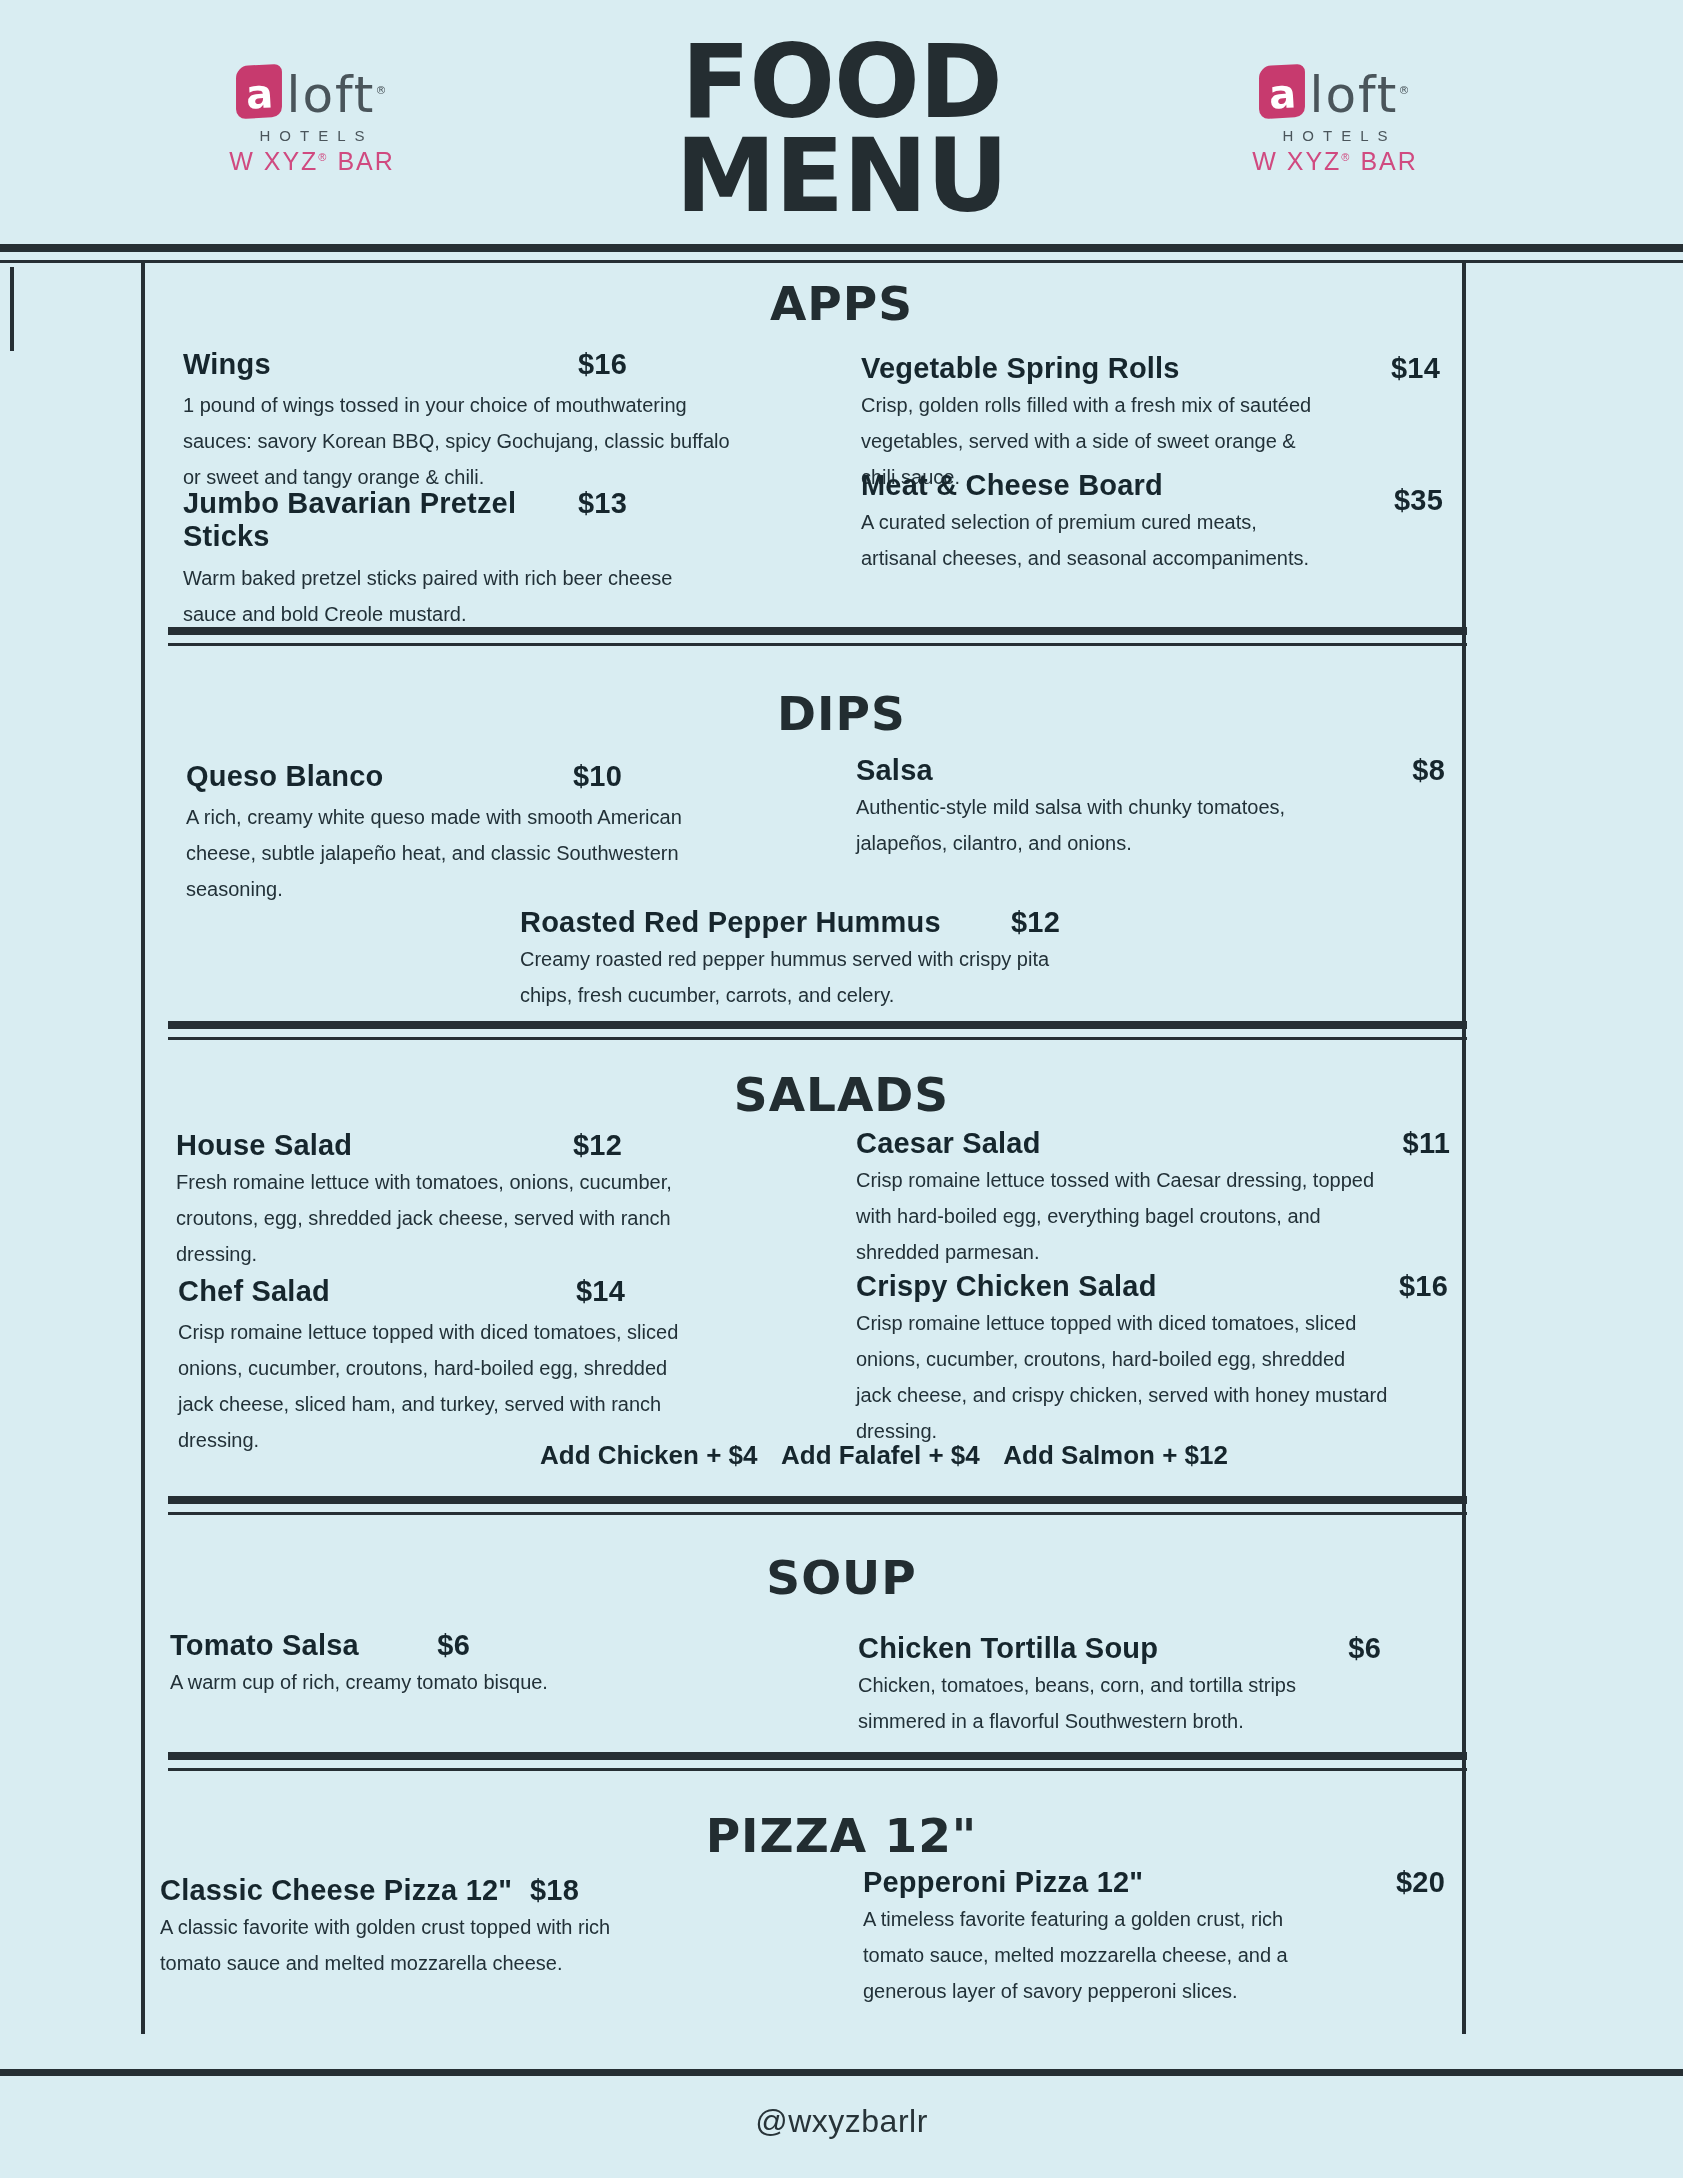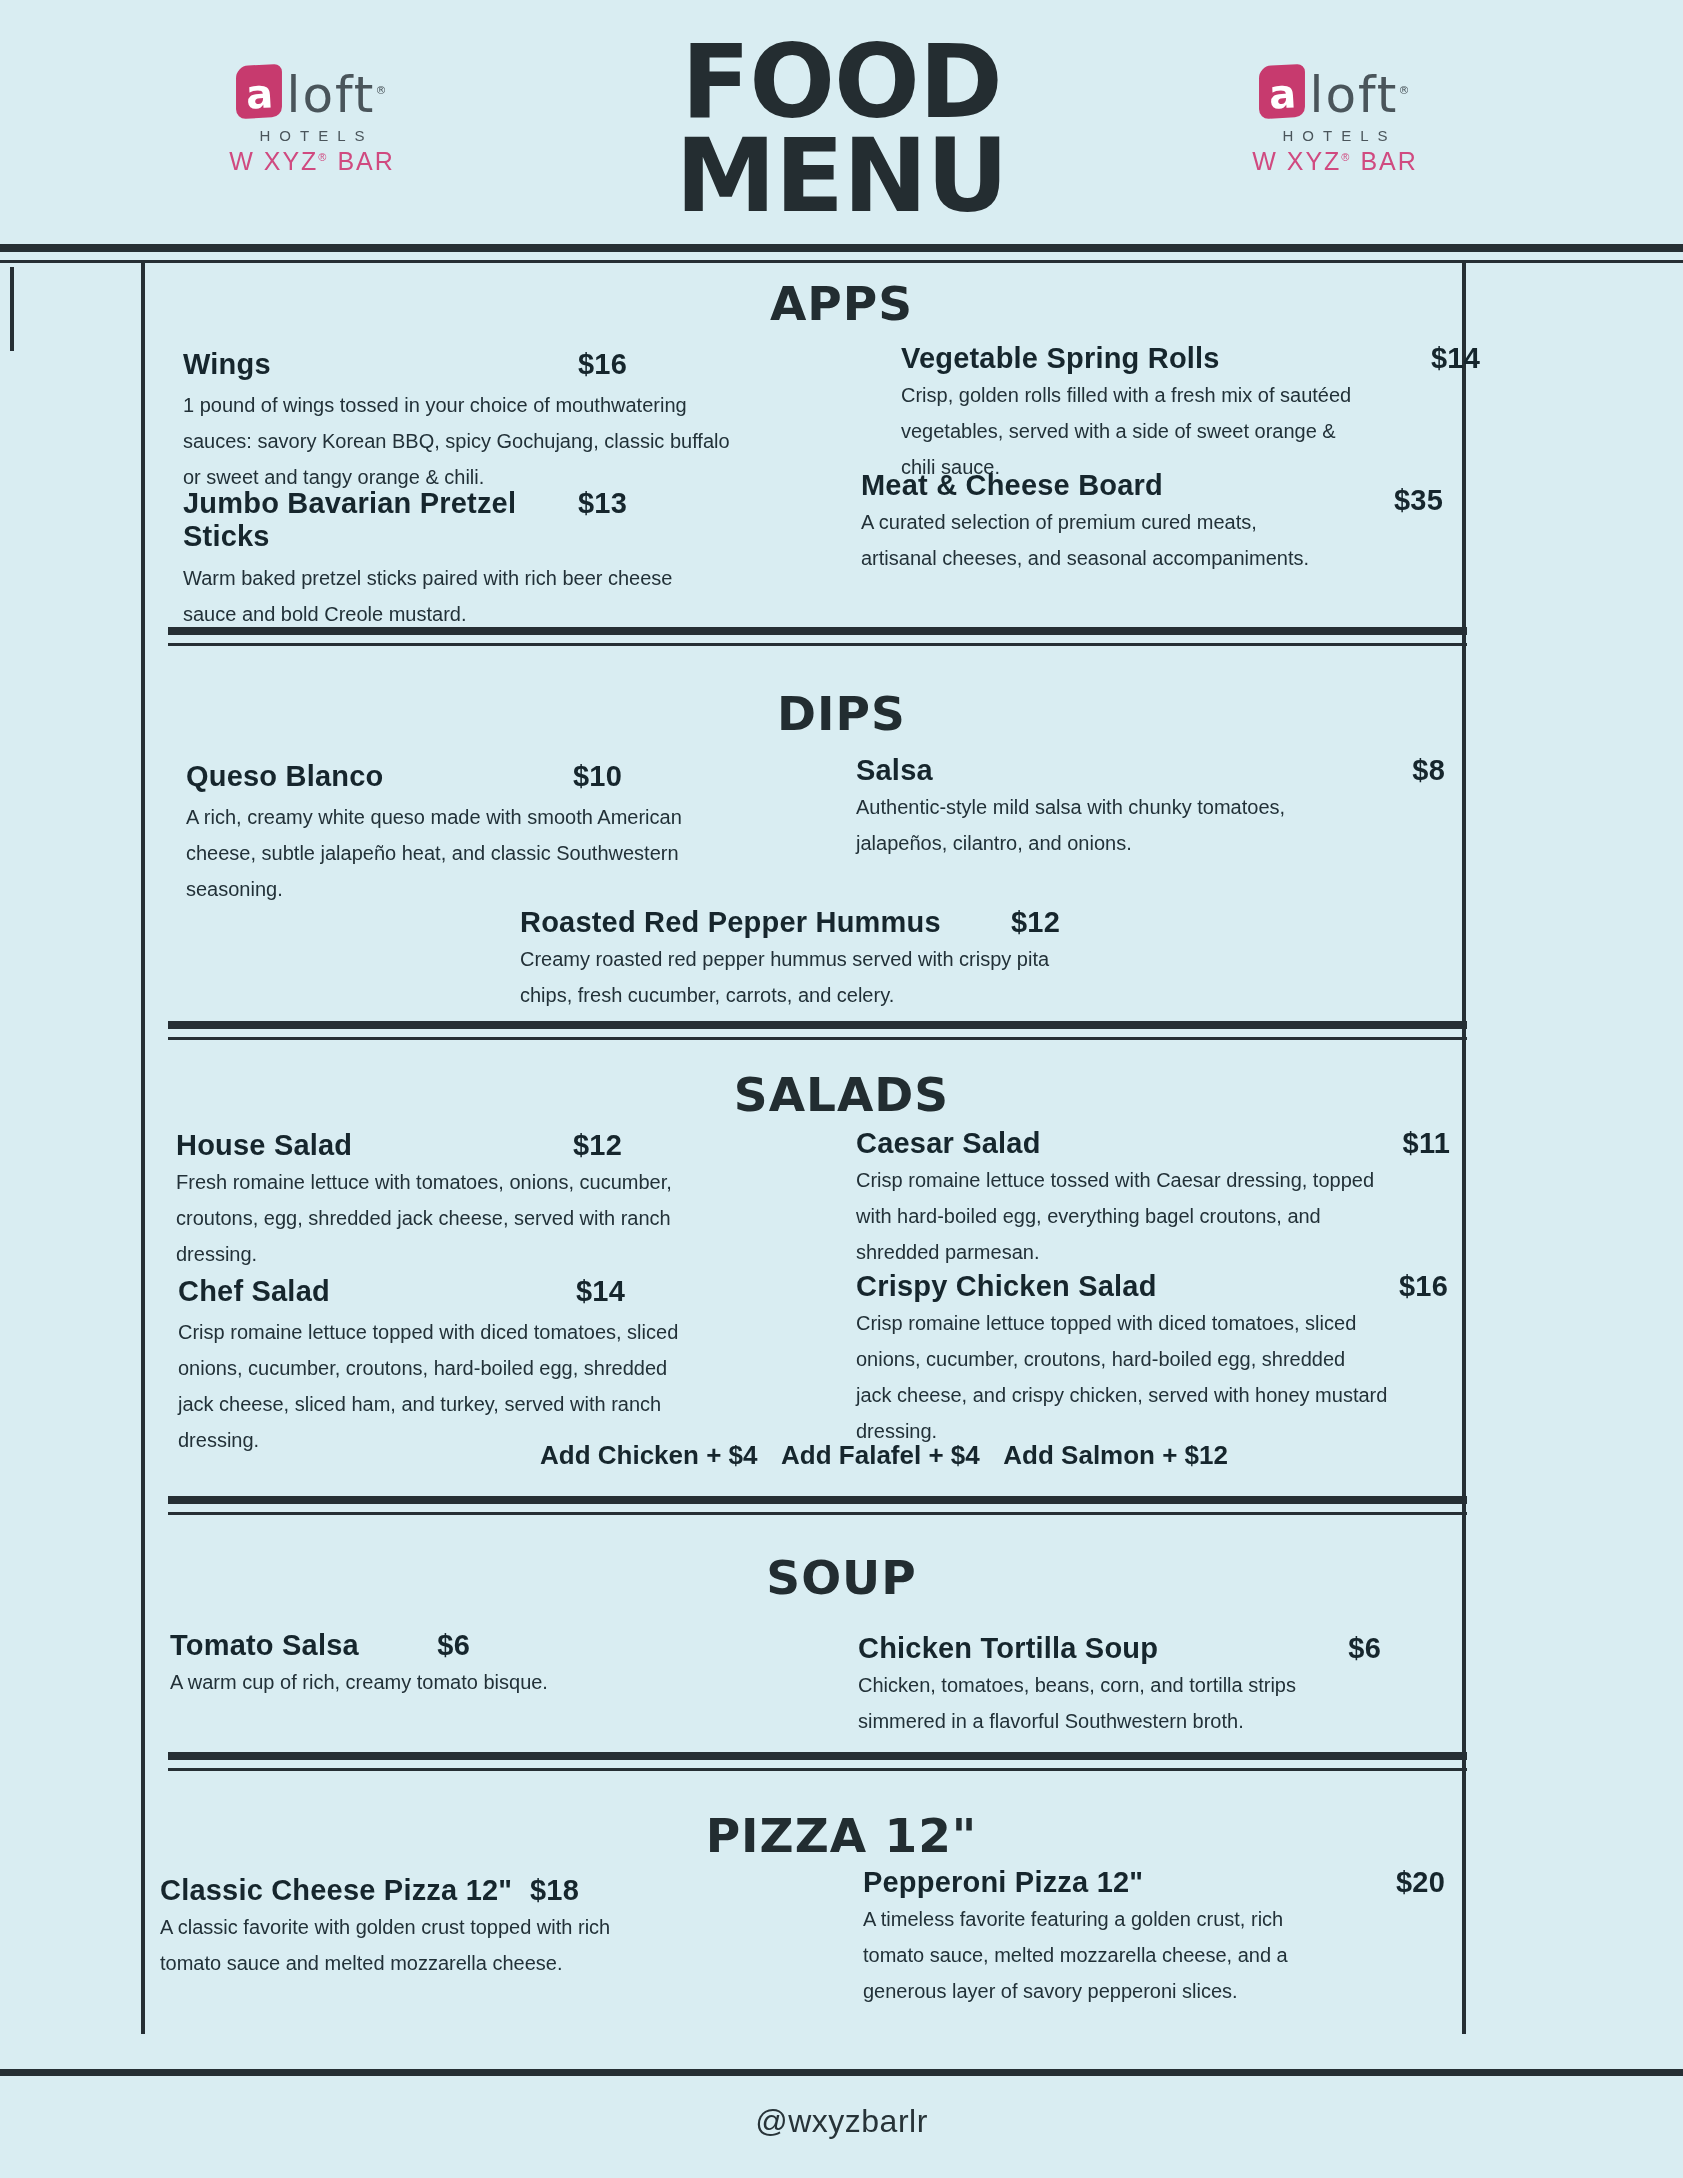--- a/index.html
+++ b/index.html
@@ -105,21 +105,21 @@
   <div class="item" style="left:183px;top:348px;">
     <div class="name-row" style="width:444px;">
       <span>Wings</span>
       <span class="iprice">$16</span>
     </div>
     <div class="desc" style="width:683px;">1 pound of wings tossed in your choice of mouthwatering
 sauces: savory Korean BBQ, spicy Gochujang, classic buffalo
 or sweet and tangy orange &amp; chili.</div>
   </div>
 
-  <div class="item" style="left:861px;top:342px;margin-left:40px;">
+  <div class="item" style="left:861px;top:352px;">
     <div class="name-row" style="width:579px;">
       <span>Vegetable Spring Rolls</span>
       <span class="iprice">$14</span>
     </div>
     <div class="desc" style="width:653px;margin-top:2px;">Crisp, golden rolls filled with a fresh mix of sautéed
 vegetables, served with a side of sweet orange &amp;
 chili sauce.</div>
   </div>
 
   <div class="item" style="left:183px;top:487px;">

